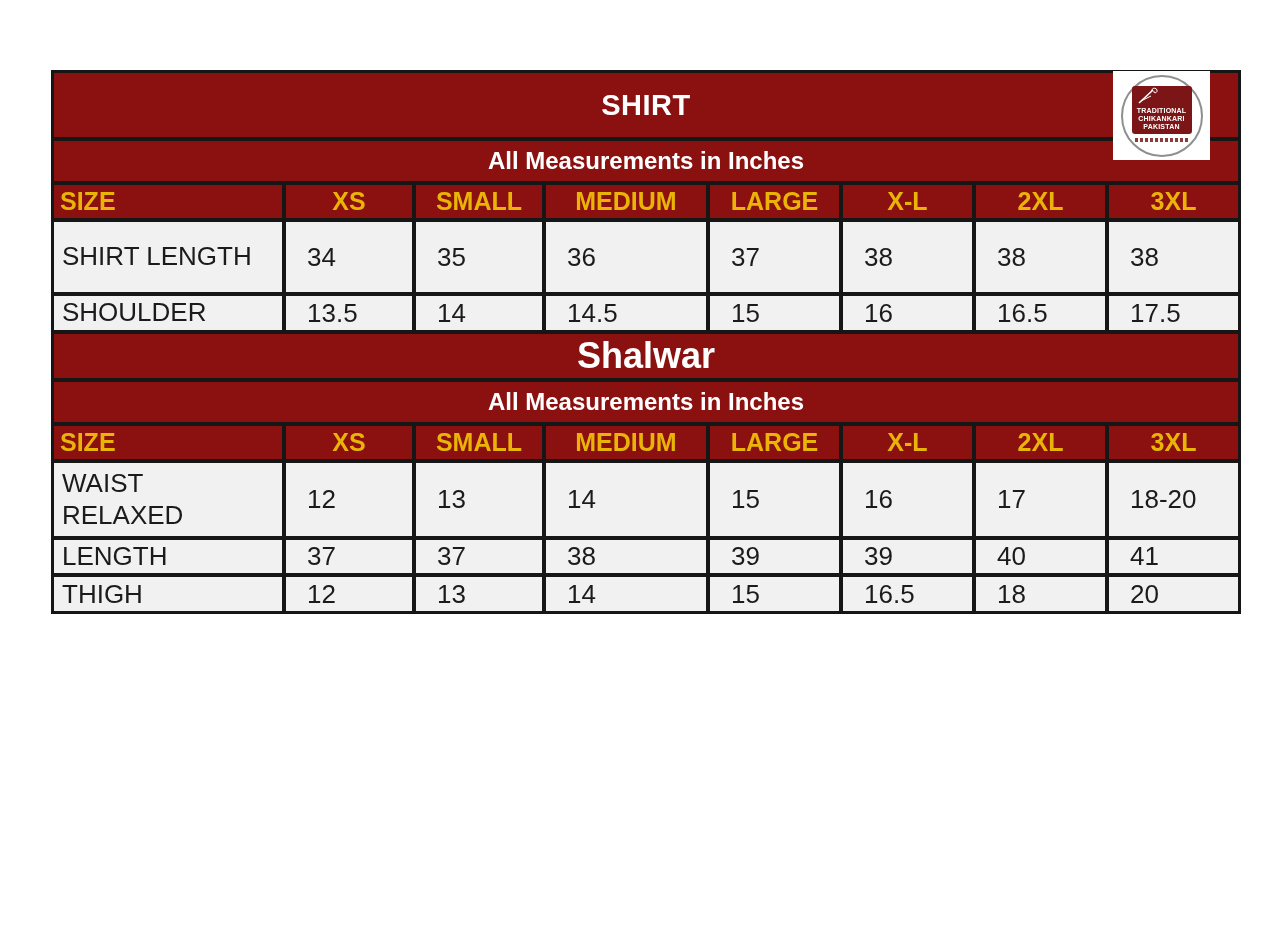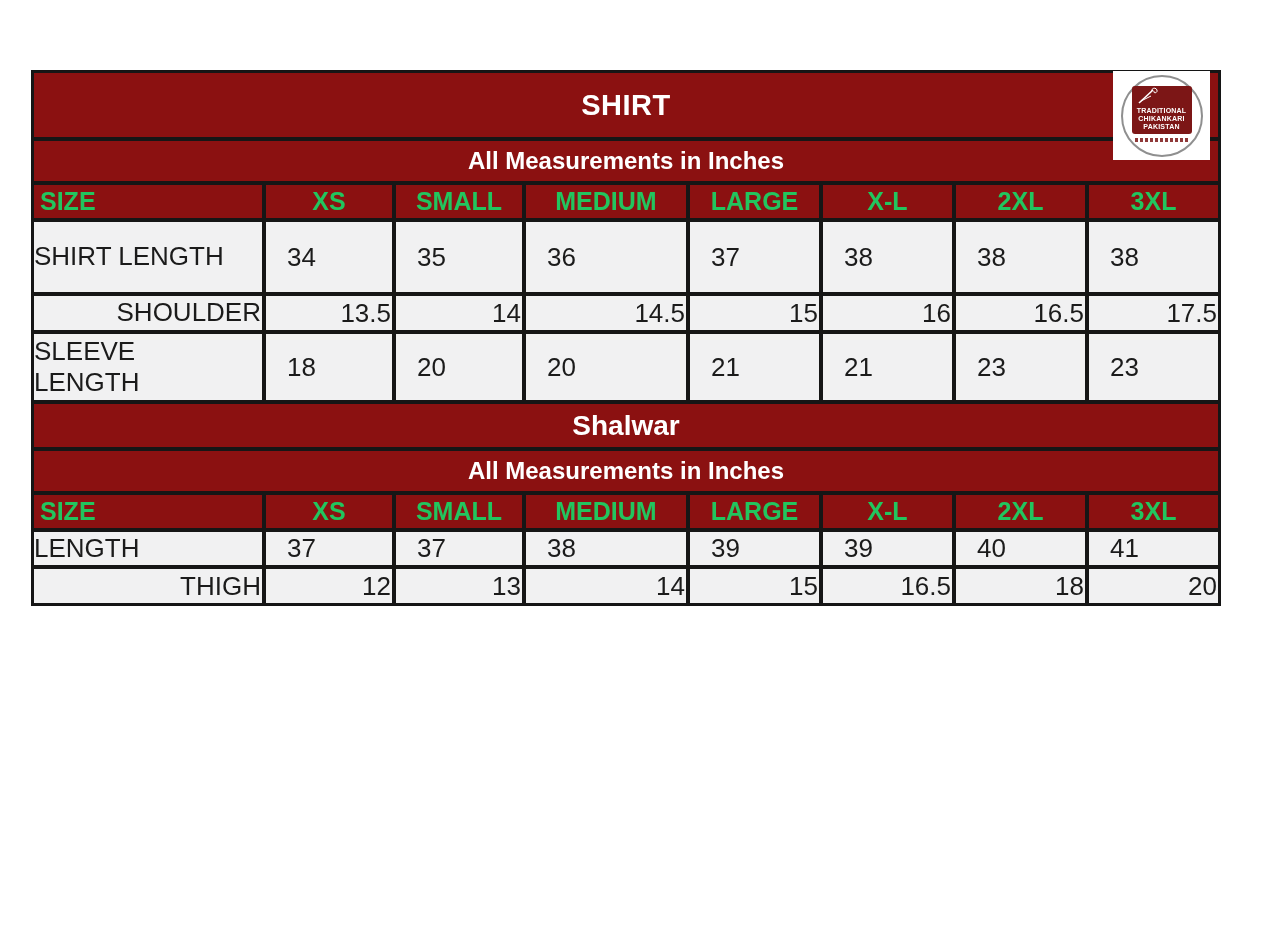--- a/index.html
+++ b/index.html
@@ -9,21 +9,21 @@
     width: 1284px;
     height: 951px;
     font-family: "Liberation Sans", sans-serif;
     position: relative;
     overflow: hidden;
   }
 
   
   table.size-chart {
     position: absolute;
-    left: 31px;
+    left: 51px;
     top: 70px;
     width: 1188px;
     border-collapse: separate;
     border-spacing: 0;
     table-layout: fixed;
     border: 1px solid #141414;
     background: #ffffff;
   }
   td {
     border: 2px solid #161616;
@@ -32,53 +32,53 @@
 
   
   tr.band td {
     background: #8B1111;
     color: #ffffff;
     font-weight: bold;
     text-align: center;
     vertical-align: middle;
   }
   tr.band.title-main td   { font-size: 29px; height: 62px; letter-spacing: 0.5px; }
-  tr.band.title-sub td    { font-size: 28px; height: 41px; }
+  tr.band.title-sub td    { font-size: 36px; height: 41px; }
   tr.band.subtitle td     { font-size: 24px; height: 38px; }
 
   
   tr.cols td {
     background: #8B1111;
-    color: #22c55e;
+    color: #eab308;
     font-weight: bold;
     font-size: 25px;
     height: 31px;
     text-align: center;
     vertical-align: middle;
   }
   tr.cols td.first { text-align: left; padding-left: 6px; }
 
   
   tr.data td {
     background: #F1F1F2;
     color: #1b1b1b;
     font-size: 26px;
     vertical-align: middle;
   }
   tr.data td.label {
-    padding-left: 0;
+    padding-left: 8px;
     white-space: pre-line;
     line-height: 1.2;
   }
   tr.data td.val { padding-left: 21px; }
 
   tr.h-xl  td { height: 68px; }
   tr.h-sl  td { height: 64px; }
   tr.h-wr  td { height: 71px; }
-  tr.h-n1  td { height: 32px; text-align: right; }
+  tr.h-n1  td { height: 32px; }
   tr.h-n2  td { height: 30px; }
   tr.h-n3  td { height: 33px; }
 
   
   .logo-box {
     position: absolute;
     left: 1113px;
     top: 71px;
     width: 97px;
     height: 89px;
@@ -180,49 +180,49 @@
   <tr class="data h-n1">
     <td class="label">SHOULDER</td>
     <td class="val">13.5</td>
     <td class="val">14</td>
     <td class="val">14.5</td>
     <td class="val">15</td>
     <td class="val">16</td>
     <td class="val">16.5</td>
     <td class="val">17.5</td>
   </tr>
-  <tr class="data h-sl">
-    <td class="label">SLEEVE
-LENGTH</td>
-    <td class="val">18</td>
-    <td class="val">20</td>
-    <td class="val">20</td>
-    <td class="val">21</td>
-    <td class="val">21</td>
-    <td class="val">23</td>
-    <td class="val">23</td>
-  </tr>
 
   <tr class="band title-sub">
     <td colspan="8">Shalwar</td>
   </tr>
   <tr class="band subtitle">
     <td colspan="8">All Measurements in Inches</td>
   </tr>
   <tr class="cols">
     <td class="first">SIZE</td>
     <td>XS</td>
     <td>SMALL</td>
     <td>MEDIUM</td>
     <td>LARGE</td>
     <td>X-L</td>
     <td>2XL</td>
     <td>3XL</td>
   </tr>
 
+  <tr class="data h-wr">
+    <td class="label">WAIST
+RELAXED</td>
+    <td class="val">12</td>
+    <td class="val">13</td>
+    <td class="val">14</td>
+    <td class="val">15</td>
+    <td class="val">16</td>
+    <td class="val">17</td>
+    <td class="val">18-20</td>
+  </tr>
   <tr class="data h-n2">
     <td class="label">LENGTH</td>
     <td class="val">37</td>
     <td class="val">37</td>
     <td class="val">38</td>
     <td class="val">39</td>
     <td class="val">39</td>
     <td class="val">40</td>
     <td class="val">41</td>
   </tr>

